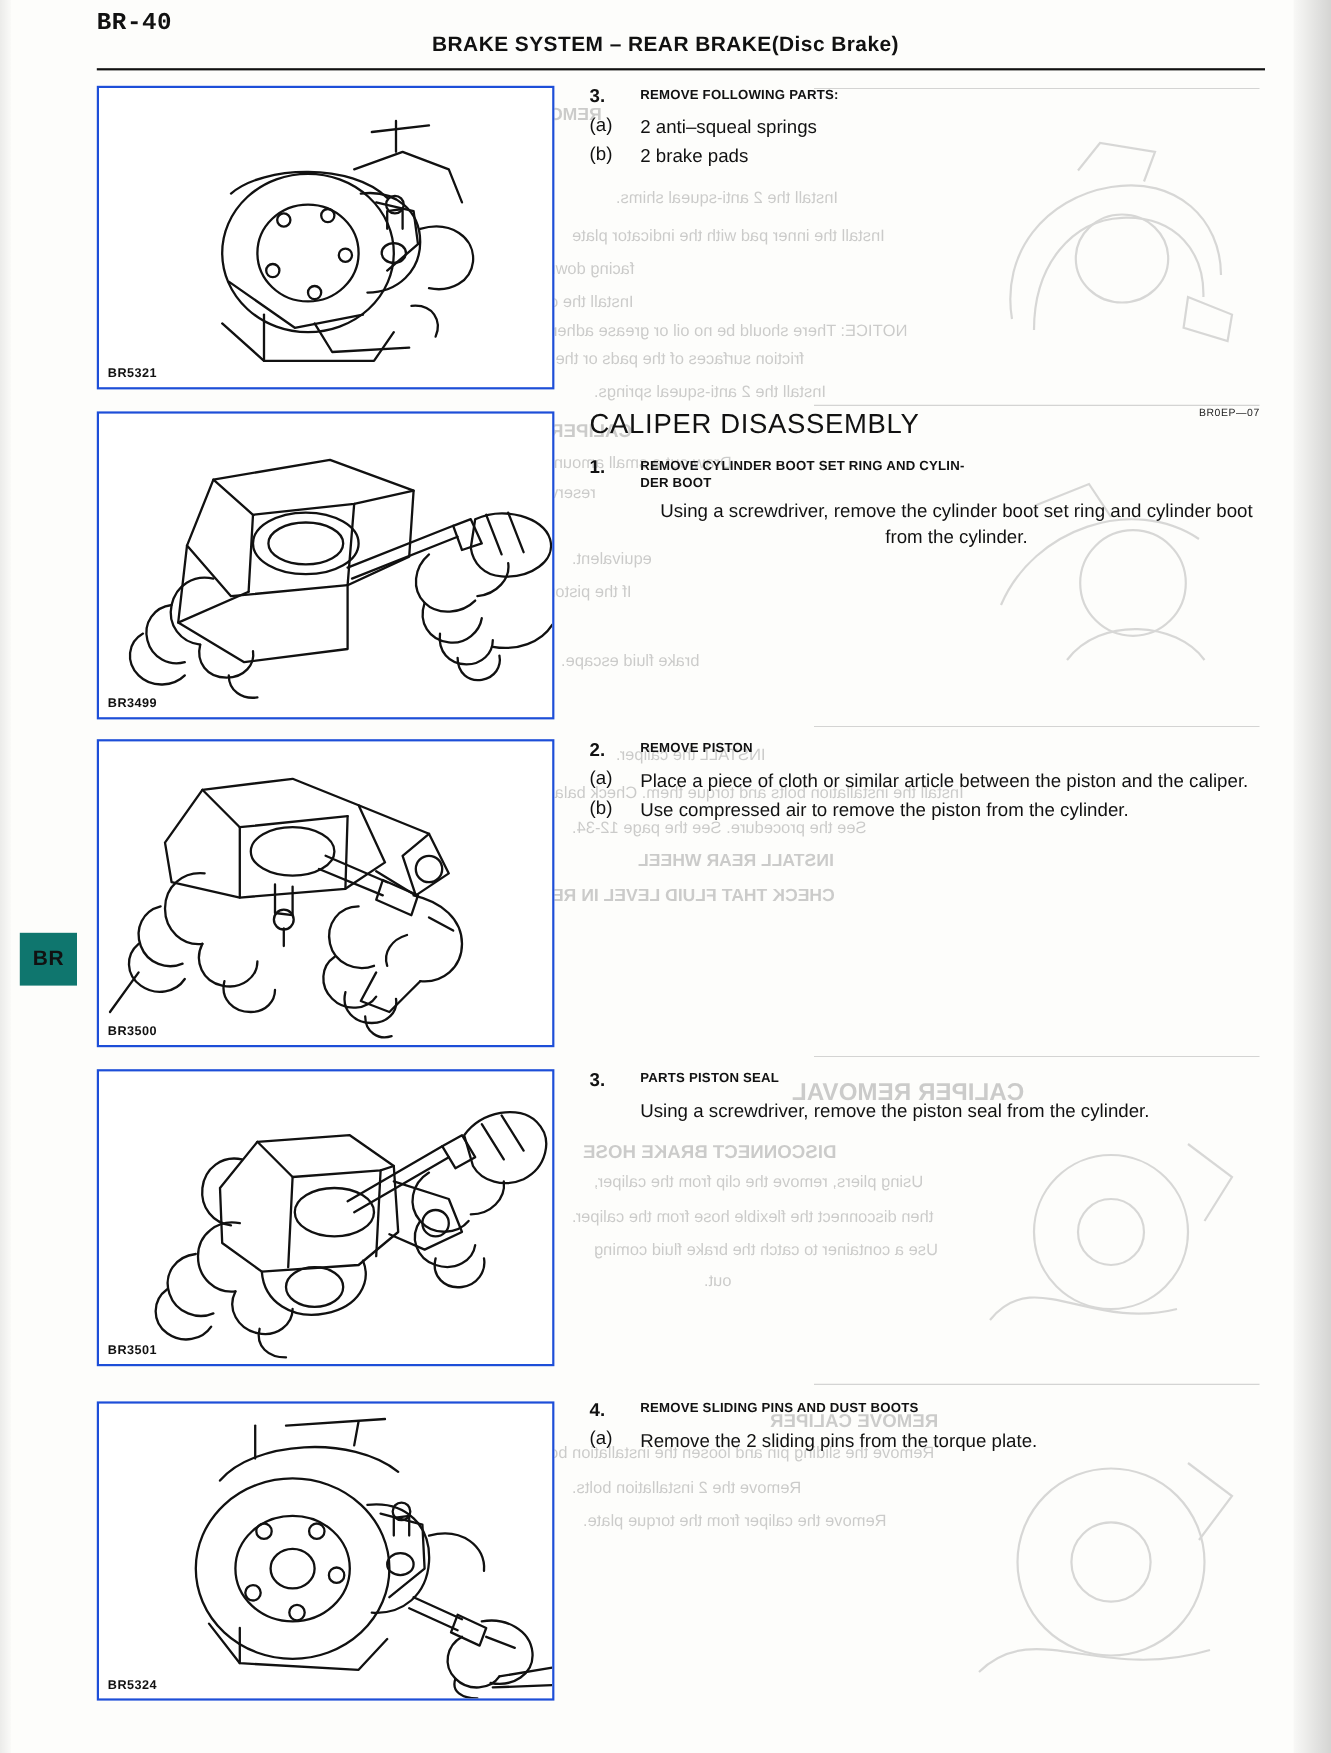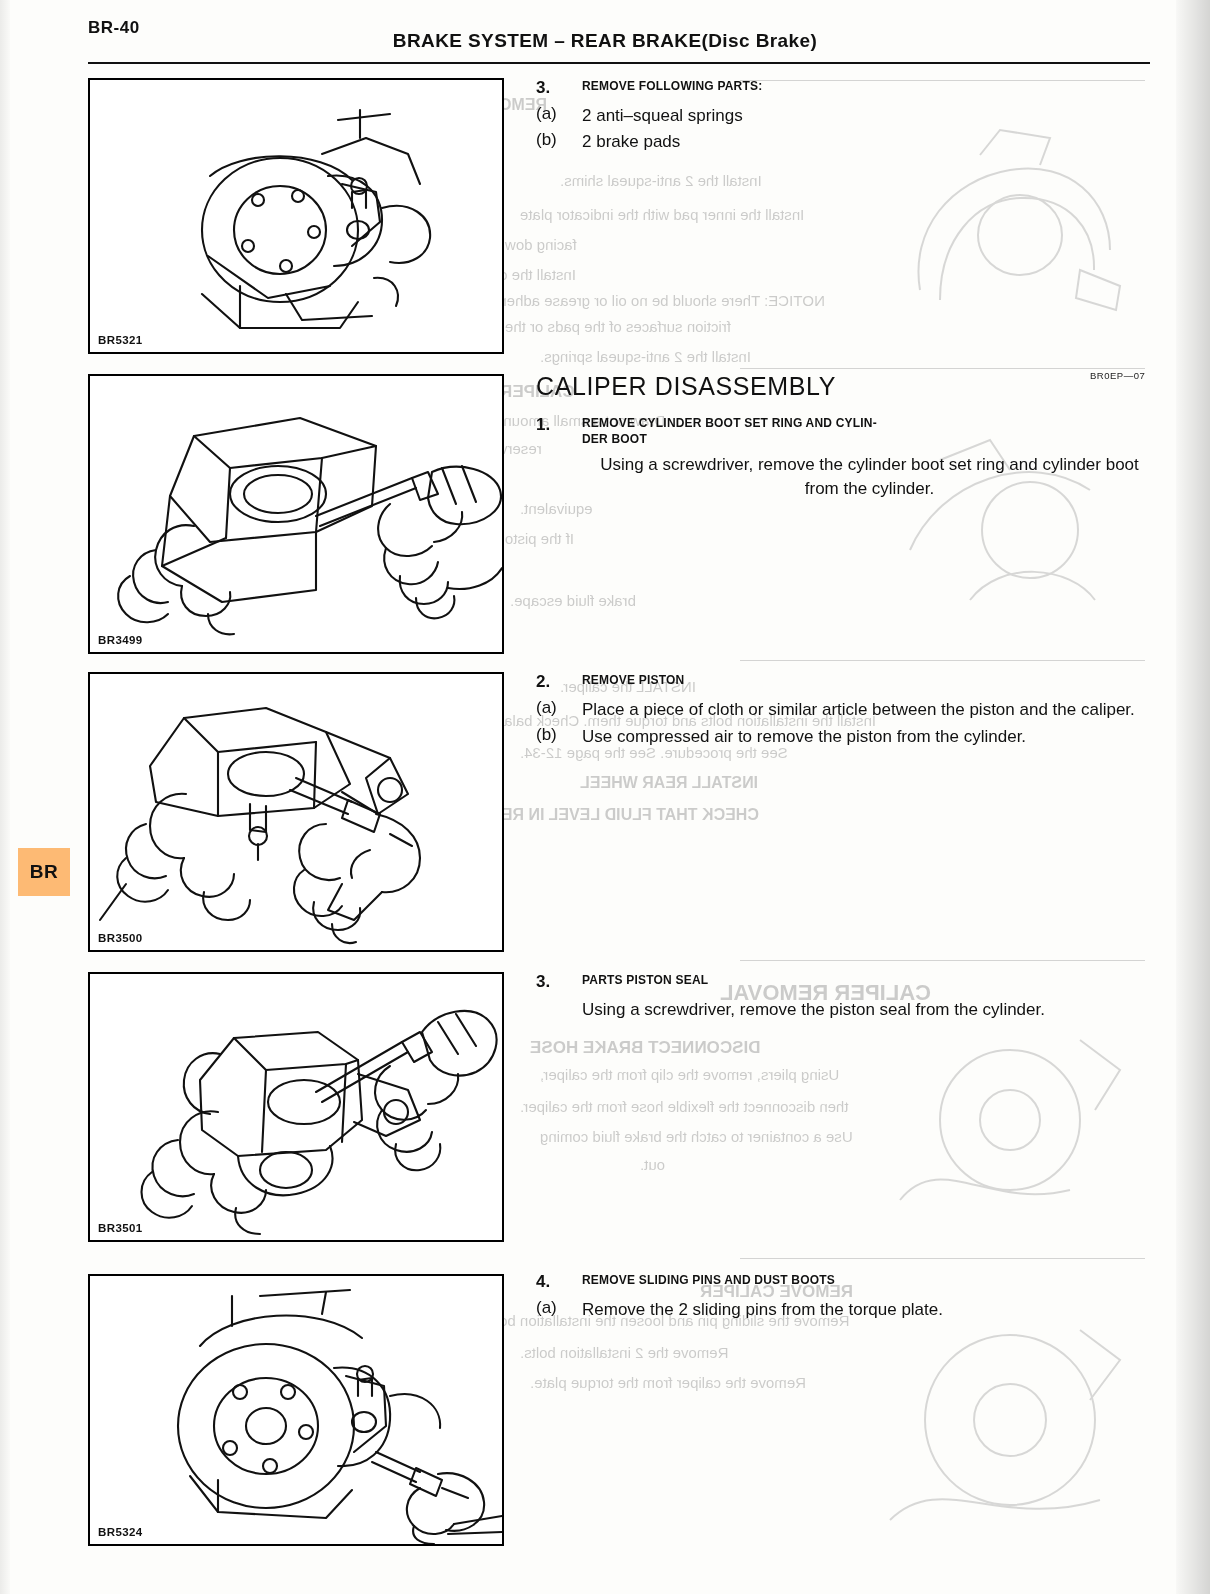--- a/index.html
+++ b/index.html
@@ -35,24 +35,25 @@
     width: 10px;
     height: 100%;
     background: linear-gradient(to left, rgba(0,0,0,0.01), rgba(0,0,0,0.07));
     pointer-events: none;
   }
 
   
   .page-number {
     position: absolute;
     left: 88px;
-    top: 18px;
-    font-size: 17px;
+    top: 8px;
+    font-size: 22px;
     font-weight: bold;
     letter-spacing: 0.5px;
+    font-family: Liberation Mono, monospace;
   }
   .header-title {
     position: absolute;
     left: 0;
     right: 0;
     top: 30px;
     text-align: center;
     font-size: 19px;
     font-weight: bold;
     letter-spacing: 0.4px;
@@ -65,34 +66,34 @@
     border-top: 2px solid #111;
   }
 
   
   .side-tab {
     position: absolute;
     left: 18px;
     top: 848px;
     width: 52px;
     height: 48px;
-    background: #fdba74;
+    background: #0f766e;
     color: #111;
     font-size: 19px;
     font-weight: bold;
     display: flex;
     align-items: center;
     justify-content: center;
     letter-spacing: 0.5px;
   }
 
   
   .figure {
     position: absolute;
-    border: 2px solid #000000;
+    border: 2px solid #1d4ed8;
     background: #fff;
     overflow: hidden;
   }
   .figure .fig-id {
     position: absolute;
     left: 8px;
     bottom: 6px;
     font-size: 11.5px;
     font-weight: bold;
     letter-spacing: 0.4px;

